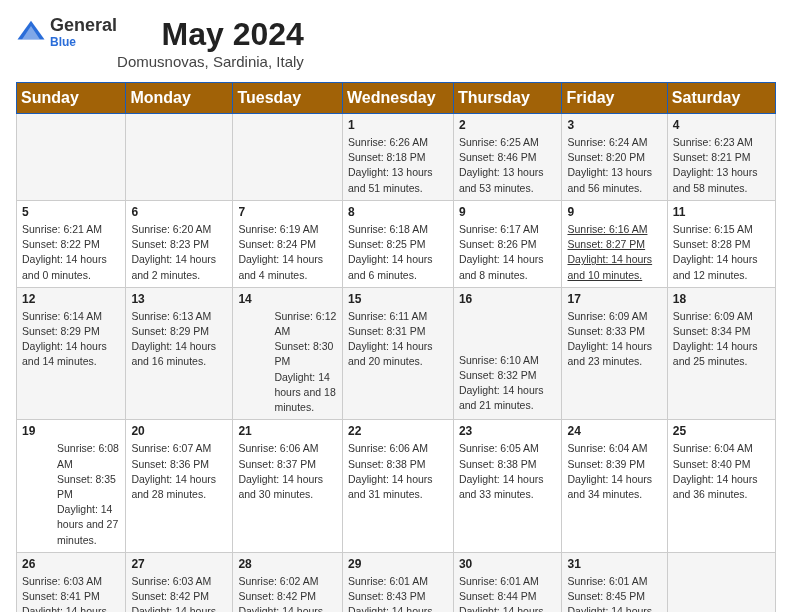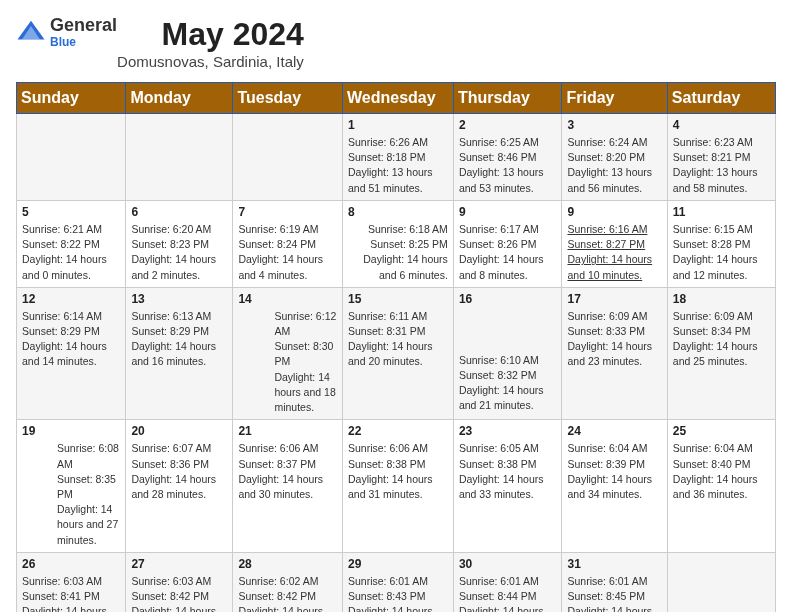--- a/index.html
+++ b/index.html
@@ -171,21 +171,21 @@
 Daylight: 14 hours and 2 minutes.</div>
         </td>
         <td>
           <div class="day-num">7</div>
           <div class="day-info" style="white-space: pre-line;">Sunrise: 6:19 AM
 Sunset: 8:24 PM
 Daylight: 14 hours and 4 minutes.</div>
         </td>
         <td>
           <div class="day-num">8</div>
-          <div class="day-info" style="white-space: pre-line; text-align: right;">Sunrise: 6:18 AM
+          <div class="day-info" style="white-space: pre-line;">Sunrise: 6:18 AM
 Sunset: 8:25 PM
 Daylight: 14 hours and 6 minutes.</div>
         </td>
         <td>
           <div class="day-num">9</div>
           <div class="day-info" style="white-space: pre-line;">Sunrise: 6:17 AM
 Sunset: 8:26 PM
 Daylight: 14 hours and 8 minutes.</div>
         </td>
         <td>

